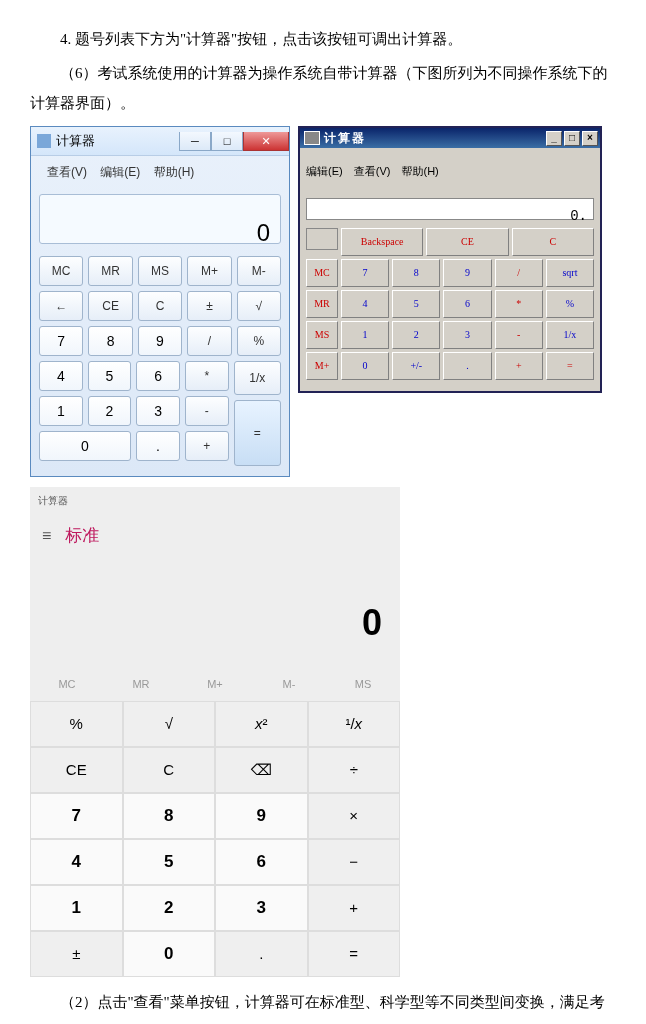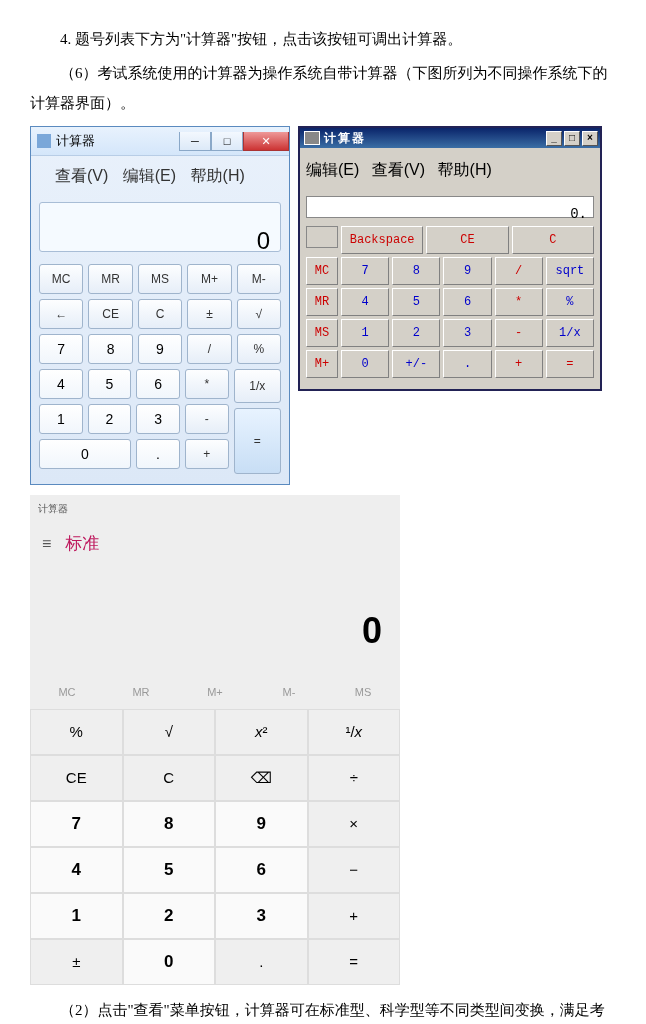--- a/index.html
+++ b/index.html
@@ -5,40 +5,40 @@
 body{margin:0;padding:20px 30px;font-family:"SimSun","Songti SC",serif;font-size:15px;line-height:2;color:#000;background:#fff;width:646px;box-sizing:border-box}
 .para{text-indent:2em;margin:4px 0}
 .calc-row{display:flex;gap:8px;margin:8px 0}
 .win7{width:258px;border:1px solid #5a8abf;background:linear-gradient(#e9f1fb,#dce8f7);font-family:Arial,sans-serif}
 .win7 .titlebar{display:flex;align-items:center;height:28px;background:linear-gradient(#e8f2fd,#d4e6fa);border-bottom:1px solid #b8cde6;padding:0 0 0 6px}
 .win7 .titlebar .tt{font-size:13px;color:#000}
 .win7 .titlebar .appicon{width:14px;height:14px;background:#7aa7d9;margin-right:5px}
 .win7 .ctrls{margin-left:auto;display:flex}
 .win7 .ctrls span{width:30px;height:18px;border:1px solid #8aa8c8;border-top:none;background:linear-gradient(#f3f8fe,#dce9f8);display:flex;align-items:center;justify-content:center;font-size:11px;font-family:Arial}
 .win7 .ctrls .close{background:linear-gradient(#e99,#c33);color:#fff;border-color:#a33;width:44px}
-.win7 .menu{font-size:16px;padding:4px 24px;color:#333}
+.win7 .menu{font-size:12px;padding:4px 16px;color:#333}
 .win7 .menu span{margin-right:10px}
 .win7 .disp{margin:6px 8px;height:50px;background:#f5faff;border:1px solid #a8bdd6;border-radius:3px;text-align:right;font-size:24px;padding:14px 10px 0 0;color:#000;box-sizing:border-box}
 .win7 .pad{padding:6px 8px 10px}
 .win7 .r{display:flex;gap:5px;margin-bottom:5px}
 .win7 .b{flex:1;height:28px;border:1px solid #9fb4cc;border-radius:3px;background:linear-gradient(#fdfeff,#e6eef8);font-size:12px;display:flex;align-items:center;justify-content:center;color:#333}
 .win7 .b.num{background:linear-gradient(#fff,#f1f6fc);color:#000;font-size:14px}
 .win7 .b.eq{background:linear-gradient(#e8f3ff,#c8def5)}
 .winxp{width:300px;border:2px solid #225;background:#d4d0c8;font-family:Arial,sans-serif;align-self:flex-start}
 .winxp .titlebar{height:20px;background:linear-gradient(#0a246a,#3a6ea5);display:flex;align-items:center;padding:0 2px 0 4px}
 .winxp .titlebar .appicon{width:14px;height:12px;background:#888;border:1px solid #fff;margin-right:4px}
 .winxp .titlebar .tt{color:#fff;font-weight:bold;font-size:12px;letter-spacing:2px}
 .winxp .ctrls{margin-left:auto;display:flex;gap:2px}
 .winxp .ctrls span{width:14px;height:13px;background:#d4d0c8;border:1px solid #fff;border-right-color:#555;border-bottom-color:#555;font-size:10px;display:flex;align-items:center;justify-content:center;font-family:Arial;font-weight:bold;color:#000}
-.winxp .menu{font-size:16px;padding:6px 6px;color:#000}
+.winxp .menu{font-size:11px;padding:12px 6px;color:#000}
 .winxp .menu span{margin-right:8px}
 .winxp .disp{margin:4px 6px;height:22px;background:#fff;border:1px solid #888;text-align:right;font-size:14px;padding:3px 6px 0 0;box-sizing:border-box;font-family:"Courier New",monospace}
 .winxp .pad{padding:4px 6px 8px}
 .winxp .r{display:flex;gap:3px;margin-bottom:3px}
-.winxp .b{height:26px;border:1px solid #fff;border-right-color:#808080;border-bottom-color:#808080;background:#d4d0c8;font-size:12px;display:flex;align-items:center;justify-content:center;font-family:Liberation Mono, monospace}
+.winxp .b{height:26px;border:1px solid #fff;border-right-color:#808080;border-bottom-color:#808080;background:#d4d0c8;font-size:10px;display:flex;align-items:center;justify-content:center;font-family:Liberation Serif, serif}
 .winxp .b.red{color:#c00}
 .winxp .b.blue{color:#00c}
 .winxp .b.mem{width:30px}
 .winxp .b.num{flex:1}
 .winxp .spacer{width:30px;border:1px solid #888;background:#d4d0c8;height:20px}
 .winxp .top{flex:1;color:#c00}
 .win10{width:370px;background:#eee;margin:10px 0;font-family:"Segoe UI",Arial,sans-serif}
 .win10 .titlebar{font-size:10px;padding:4px 8px;color:#555}
 .win10 .sub{display:flex;align-items:center;padding:4px 12px 10px}
 .win10 .sub .hmb{font-size:16px;color:#555;margin-right:14px}

